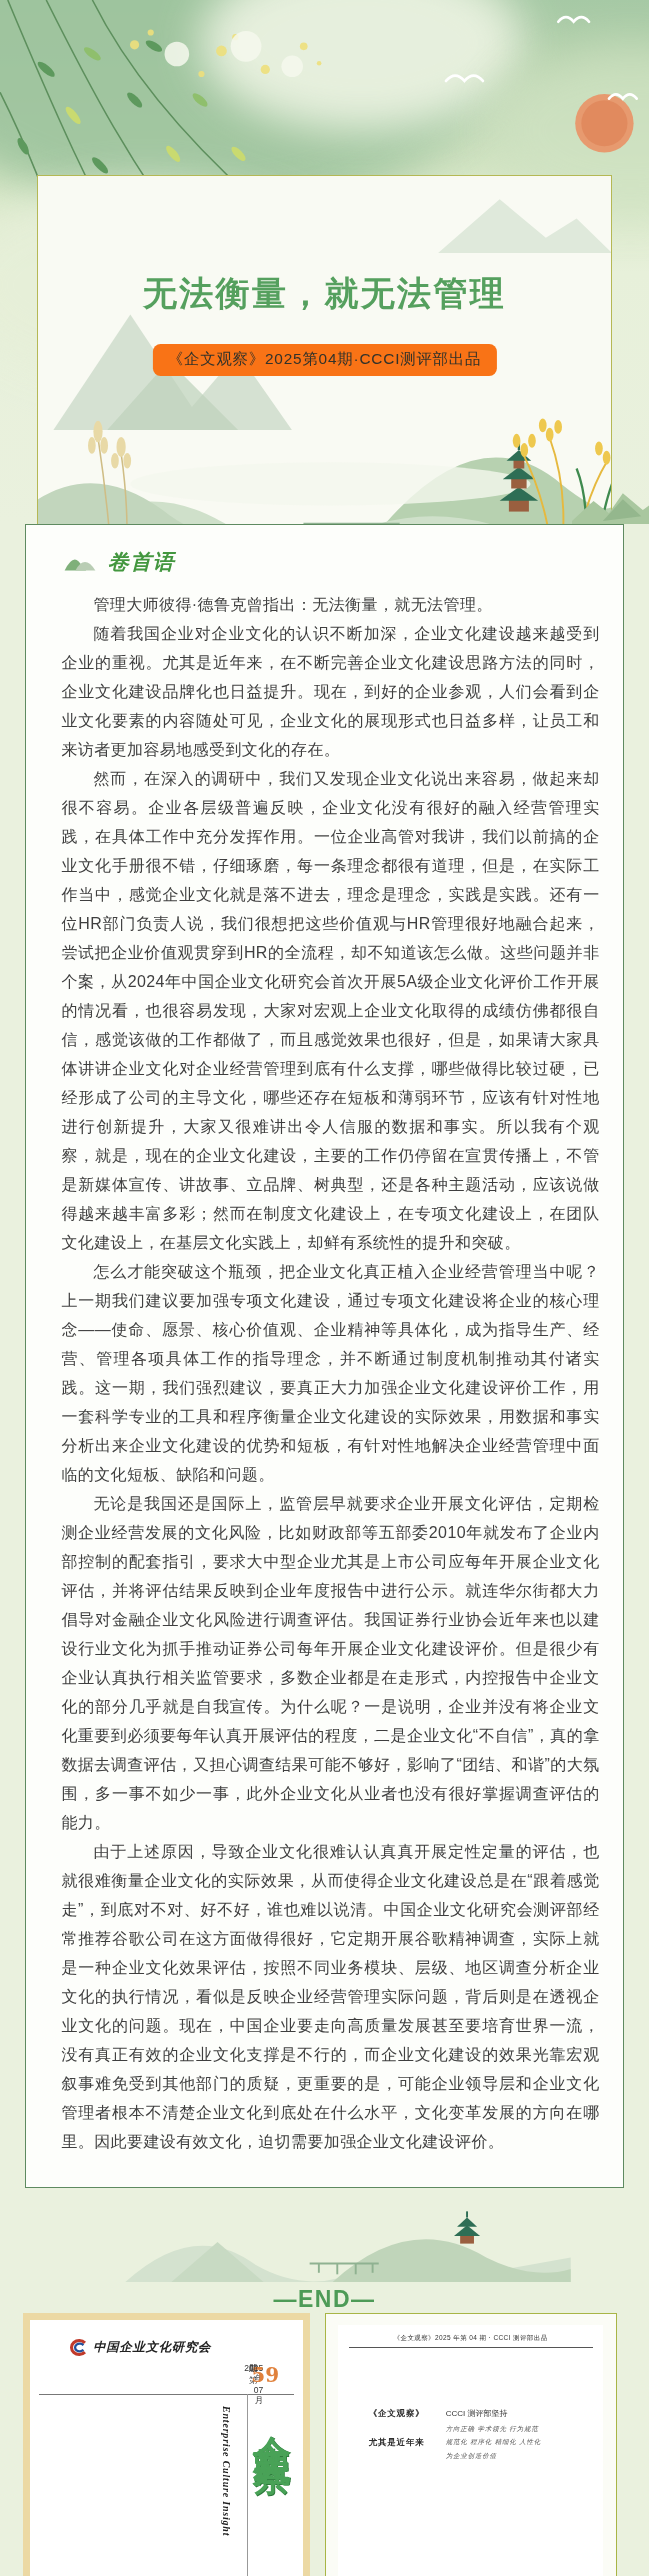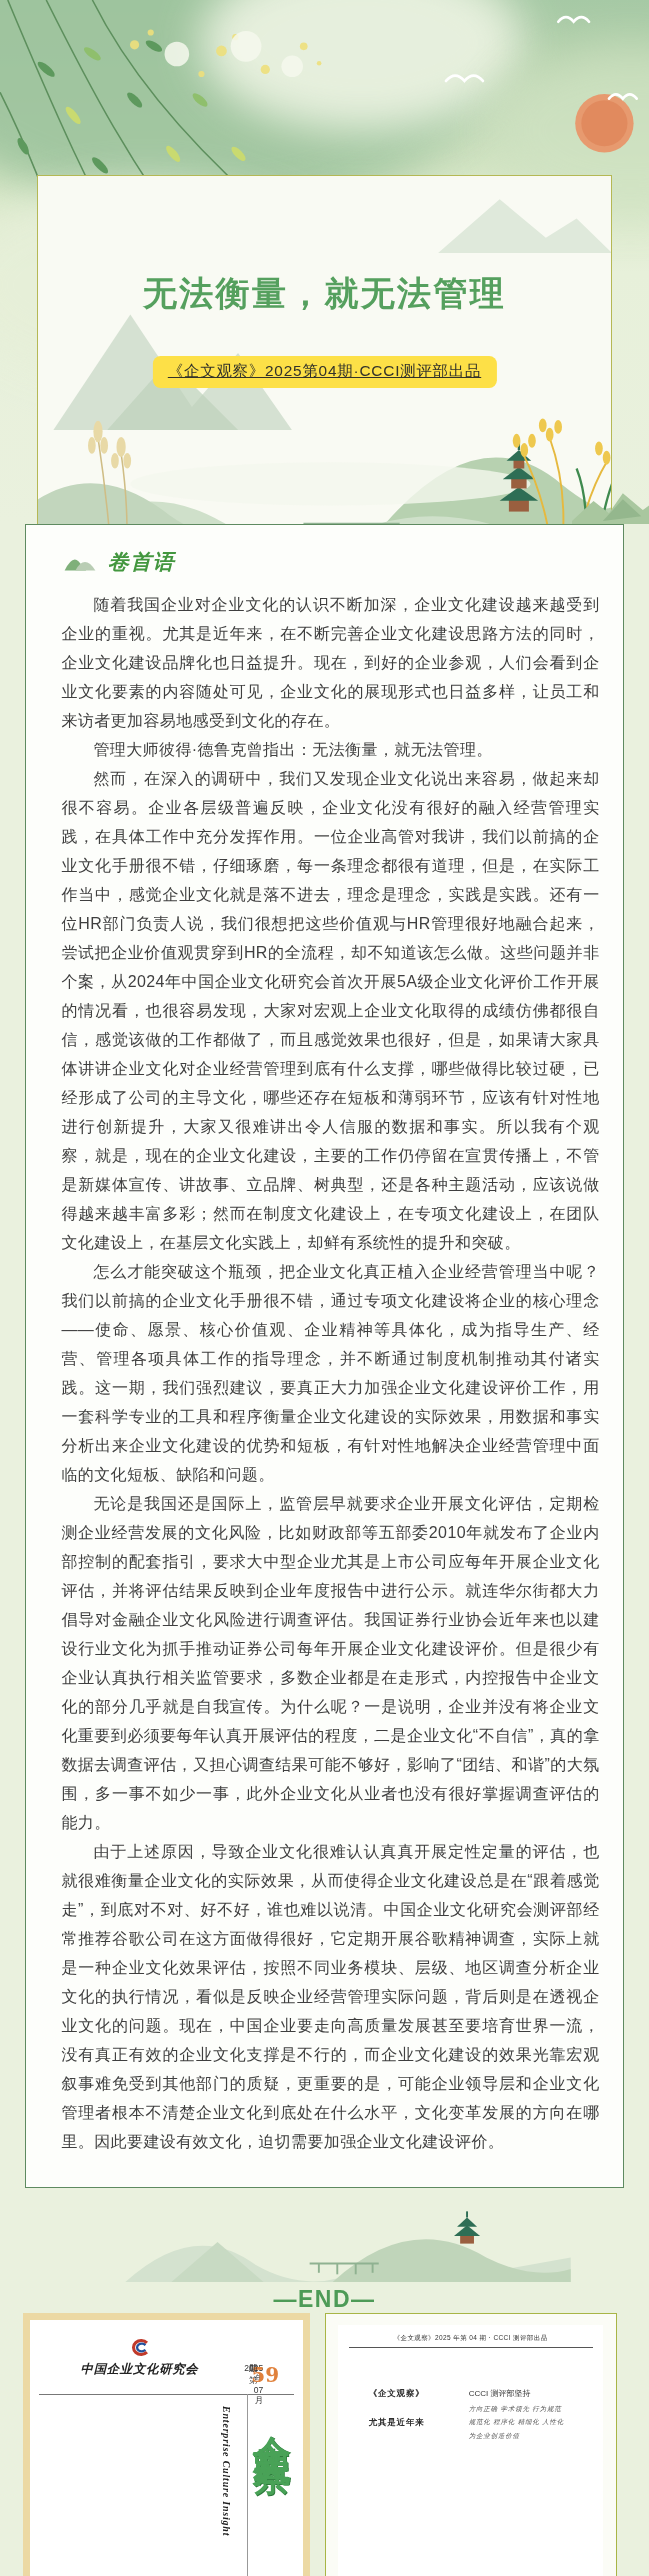--- a/index.html
+++ b/index.html
@@ -14,62 +14,62 @@
   .w1 { left:-92px; top:-108px; width:585px; height:323px; background:#9ec49e; opacity:.9; }
   .w2 { left:200px; top:-46px;  width:323px; height:177px; background:#f3f7e8; opacity:.85; }
   .w3 { left:492px; top:46px;   width:277px; height:169px; background:#cfe2c2; opacity:.8; }
   .w4 { left:-46px; top:185px;  width:385px; height:200px; background:#e6efd8; opacity:.9; }
   .hero svg { position:absolute; }
 
   .banner { position:absolute; left:37px; top:175px; width:575px; height:379px;
             background:#f9faf3; border:0.8px solid #b5b854; overflow:hidden; }
   .banner-title { position:absolute; top:95px; width:100%; text-align:center;
             font-size:34px; font-weight:bold; letter-spacing:2.3px; color:#55a05e; }
-  .banner-badge { position:absolute; top:180px; left:50%; transform:translateX(-50%);
-            background:#fde047; color:#32322a; font-size:15.4px; letter-spacing:0.8px;
-            padding:5.4px 15.4px; border-radius:7.7px; white-space:nowrap;text-decoration:underline; }
+  .banner-badge { position:absolute; top:168px; left:50%; transform:translateX(-50%);
+            background:#f97316; color:#32322a; font-size:15.4px; letter-spacing:0.8px;
+            padding:5.4px 15.4px; border-radius:7.7px; white-space:nowrap; }
 
   
   .article-card { margin:0 25.4px; background:#fdfefb; border:1.5px solid #5e8a60;
             padding:20px 23px 31px 35px; position:relative; }
   .section-head { display:flex; align-items:center; gap:10.8px; margin:3.1px 0 14px 1.5px; }
   .section-title { font-size:21px; font-weight:bold; font-style:italic; color:#43973f; letter-spacing:1.5px; }
   .article-card p { font-size:16px; line-height:29px; color:#3f3f3f; text-align:justify;
             text-indent:2em; letter-spacing:0.4px; }
 
   
   .outro-art { display:block; margin:7.7px auto 0 auto; }
   .end-marker { text-align:center; font-size:23px; font-weight:bold; color:#4d9b57;
             letter-spacing:1.5px; margin-top:4.6px; }
   .source-line { font-size:17px; color:#333; margin:15.4px 0 7.7px 21.5px; }
 
   
   .attachments { display:flex; gap:14.6px; margin:0 23px; align-items:flex-start; }
   .cover { width:287px; height:405px; background:#ffffff; border:7px solid #ecd9a4; position:relative; }
   .cover * { position:absolute; }
-  .logo-row { left:0; right:54px; top:18.5px; display:flex; justify-content:center; align-items:center; gap:5.4px;flex-direction:column; }
+  .logo-row { left:0; right:54px; top:18.5px; display:flex; justify-content:center; align-items:center; gap:5.4px; }
   .logo-row span { position:static; font-family:"Liberation Serif",serif; font-weight:bold;
             font-style:italic; font-size:12.3px; color:#222; letter-spacing:0.8px; }
   .issue-line { left:0; right:54px; top:43px; text-align:right; font-size:8.5px; color:#333; }
   .issue-line b { font-family:"DejaVu Serif",serif; font-size:20px;
             color:#e0813c; font-weight:bold; vertical-align:-3.1px; padding:0 2.3px; }
   .cover-rule { left:9.2px; right:9.2px; top:74px; border-top:0.8px solid #777; }
   .masthead-sep { top:74px; bottom:28px; left:217px; border-left:0.8px solid #999; }
   .masthead { right:6.2px; top:85px; writing-mode:vertical-rl; font-family:"Liberation Serif",serif;
             font-weight:bold; font-size:38px; color:#49a257; letter-spacing:6.2px;
             text-shadow:0.8px 0.8px 0 #2e7a3c; }
   .eng-vert { left:191px; top:86px; writing-mode:vertical-rl; font-family:"Liberation Serif",serif;
             font-weight:bold; font-style:italic; font-size:10px; color:#1e1e1e; letter-spacing:0.8px; }
   .guide { left:0; width:192px; top:202px; text-align:right; font-weight:bold; font-size:13px; color:#111; }
 
   .doc { width:292px; height:412px; background:#fbfcf6; border:1.2px solid #a8b546; padding:10.8px 12.3px; }
   .doc-inner { background:#ffffff; height:100%; padding:9.2px 10.8px; font-color:#333; }
   .doc-head { text-align:center; font-size:6.5px; color:#333; letter-spacing:0.4px;
             padding-bottom:3.8px; border-bottom:0.8px solid #555; }
-  .doc-cols { display:flex; gap:29px; margin-top:40px; }
+  .doc-cols { display:flex; gap:6px; margin-top:60px; }
   .doc-left { width:91px; padding-left:20px; }
   .doc-left div { font-size:8.5px; font-weight:bold; color:#2e2e2e; margin-bottom:17px; letter-spacing:0.8px; }
   .doc-right { flex:1; }
   .motto-title { font-size:8px; color:#333; margin-bottom:5.4px; }
   .motto-line { font-size:6.5px; font-style:italic; color:#555; margin-bottom:4.6px; letter-spacing:0.8px; }
 </style>
 </head>
 <body>
 
 <div class="page">
@@ -211,24 +211,24 @@
   </div>
 
   <div class="article-card">
     <div class="section-head">
       <svg width="34" height="20" viewBox="0 0 44 26">
         <path d="M2 24 Q12 4 20 12 L30 24 Z" fill="#7fb07a"></path>
         <path d="M16 24 Q28 2 42 24 Z" fill="#b9cdb4"></path>
       </svg>
       <span class="section-title">卷首语</span>
     </div>
+    <p>管理大师彼得·德鲁克曾指出：无法衡量，就无法管理。</p>
     <p>随着我国企业对企业文化的认识不断加深，企业文化建设越来越受到企业的重视。尤其是近年来，在不断完善企业文化建设思路方法的同时，企业文化建设品牌化也日益提升。现在，到好的企业参观，人们会看到企业文化要素的内容随处可见，企业文化的展现形式也日益多样，让员工和来访者更加容易地感受到文化的存在。</p>
-    <p>管理大师彼得·德鲁克曾指出：无法衡量，就无法管理。</p>
     <p>然而，在深入的调研中，我们又发现企业文化说出来容易，做起来却很不容易。企业各层级普遍反映，企业文化没有很好的融入经营管理实践，在具体工作中充分发挥作用。一位企业高管对我讲，我们以前搞的企业文化手册很不错，仔细琢磨，每一条理念都很有道理，但是，在实际工作当中，感觉企业文化就是落不进去，理念是理念，实践是实践。还有一位HR部门负责人说，我们很想把这些价值观与HR管理很好地融合起来，尝试把企业价值观贯穿到HR的全流程，却不知道该怎么做。这些问题并非个案，从2024年中国企业文化研究会首次开展5A级企业文化评价工作开展的情况看，也很容易发现，大家对宏观上企业文化取得的成绩仿佛都很自信，感觉该做的工作都做了，而且感觉效果也很好，但是，如果请大家具体讲讲企业文化对企业经营管理到底有什么支撑，哪些做得比较过硬，已经形成了公司的主导文化，哪些还存在短板和薄弱环节，应该有针对性地进行创新提升，大家又很难讲出令人信服的数据和事实。所以我有个观察，就是，现在的企业文化建设，主要的工作仍停留在宣贯传播上，不管是新媒体宣传、讲故事、立品牌、树典型，还是各种主题活动，应该说做得越来越丰富多彩；然而在制度文化建设上，在专项文化建设上，在团队文化建设上，在基层文化实践上，却鲜有系统性的提升和突破。</p>
-    <p>怎么才能突破这个瓶颈，把企业文化真正植入企业经营管理当中呢？我们以前搞的企业文化手册很不错，通过专项文化建设将企业的核心理念——使命、愿景、核心价值观、企业精神等具体化，成为指导生产、经营、管理各项具体工作的指导理念，并不断通过制度机制推动其付诸实践。这一期，我们强烈建议，要真正大力加强企业文化建设评价工作，用一套科学专业的工具和程序衡量企业文化建设的实际效果，用数据和事实分析出来企业文化建设的优势和短板，有针对性地解决企业经营管理中面临的文化短板、缺陷和问题。</p>
+    <p>怎么才能突破这个瓶颈，把企业文化真正植入企业经营管理当中呢？上一期我们建议要加强专项文化建设，通过专项文化建设将企业的核心理念——使命、愿景、核心价值观、企业精神等具体化，成为指导生产、经营、管理各项具体工作的指导理念，并不断通过制度机制推动其付诸实践。这一期，我们强烈建议，要真正大力加强企业文化建设评价工作，用一套科学专业的工具和程序衡量企业文化建设的实际效果，用数据和事实分析出来企业文化建设的优势和短板，有针对性地解决企业经营管理中面临的文化短板、缺陷和问题。</p>
     <p>无论是我国还是国际上，监管层早就要求企业开展文化评估，定期检测企业经营发展的文化风险，比如财政部等五部委2010年就发布了企业内部控制的配套指引，要求大中型企业尤其是上市公司应每年开展企业文化评估，并将评估结果反映到企业年度报告中进行公示。就连华尔街都大力倡导对金融企业文化风险进行调查评估。我国证券行业协会近年来也以建设行业文化为抓手推动证券公司每年开展企业文化建设评价。但是很少有企业认真执行相关监管要求，多数企业都是在走形式，内控报告中企业文化的部分几乎就是自我宣传。为什么呢？一是说明，企业并没有将企业文化重要到必须要每年认真开展评估的程度，二是企业文化“不自信”，真的拿数据去调查评估，又担心调查结果可能不够好，影响了“团结、和谐”的大氛围，多一事不如少一事，此外企业文化从业者也没有很好掌握调查评估的能力。</p>
     <p>由于上述原因，导致企业文化很难认认真真开展定性定量的评估，也就很难衡量企业文化的实际效果，从而使得企业文化建设总是在“跟着感觉走”，到底对不对、好不好，谁也难以说清。中国企业文化研究会测评部经常推荐谷歌公司在这方面做得很好，它定期开展谷歌精神调查，实际上就是一种企业文化效果评估，按照不同业务模块、层级、地区调查分析企业文化的执行情况，看似是反映企业经营管理实际问题，背后则是在透视企业文化的问题。现在，中国企业要走向高质量发展甚至要培育世界一流，没有真正有效的企业文化支撑是不行的，而企业文化建设的效果光靠宏观叙事难免受到其他部门的质疑，更重要的是，可能企业领导层和企业文化管理者根本不清楚企业文化到底处在什么水平，文化变革发展的方向在哪里。因此要建设有效文化，迫切需要加强企业文化建设评价。</p>
   </div>
 
   <svg class="outro-art" width="492" height="86" viewBox="0 0 640 112">
     <path d="M60 112 Q150 30 230 90 Q300 130 370 95 Q450 60 530 100 L640 80 L640 112 Z" fill="#d4e2cf"></path>
     <path d="M330 112 Q430 20 530 80 Q590 110 640 95 L640 112 Z" fill="#c0d5ba"></path>
     <path d="M120 112 L180 60 L240 112 Z" fill="#c8dac3"></path>
     <g>
       <rect x="496" y="50" width="18" height="12" fill="#9a5f3f"></rect>

